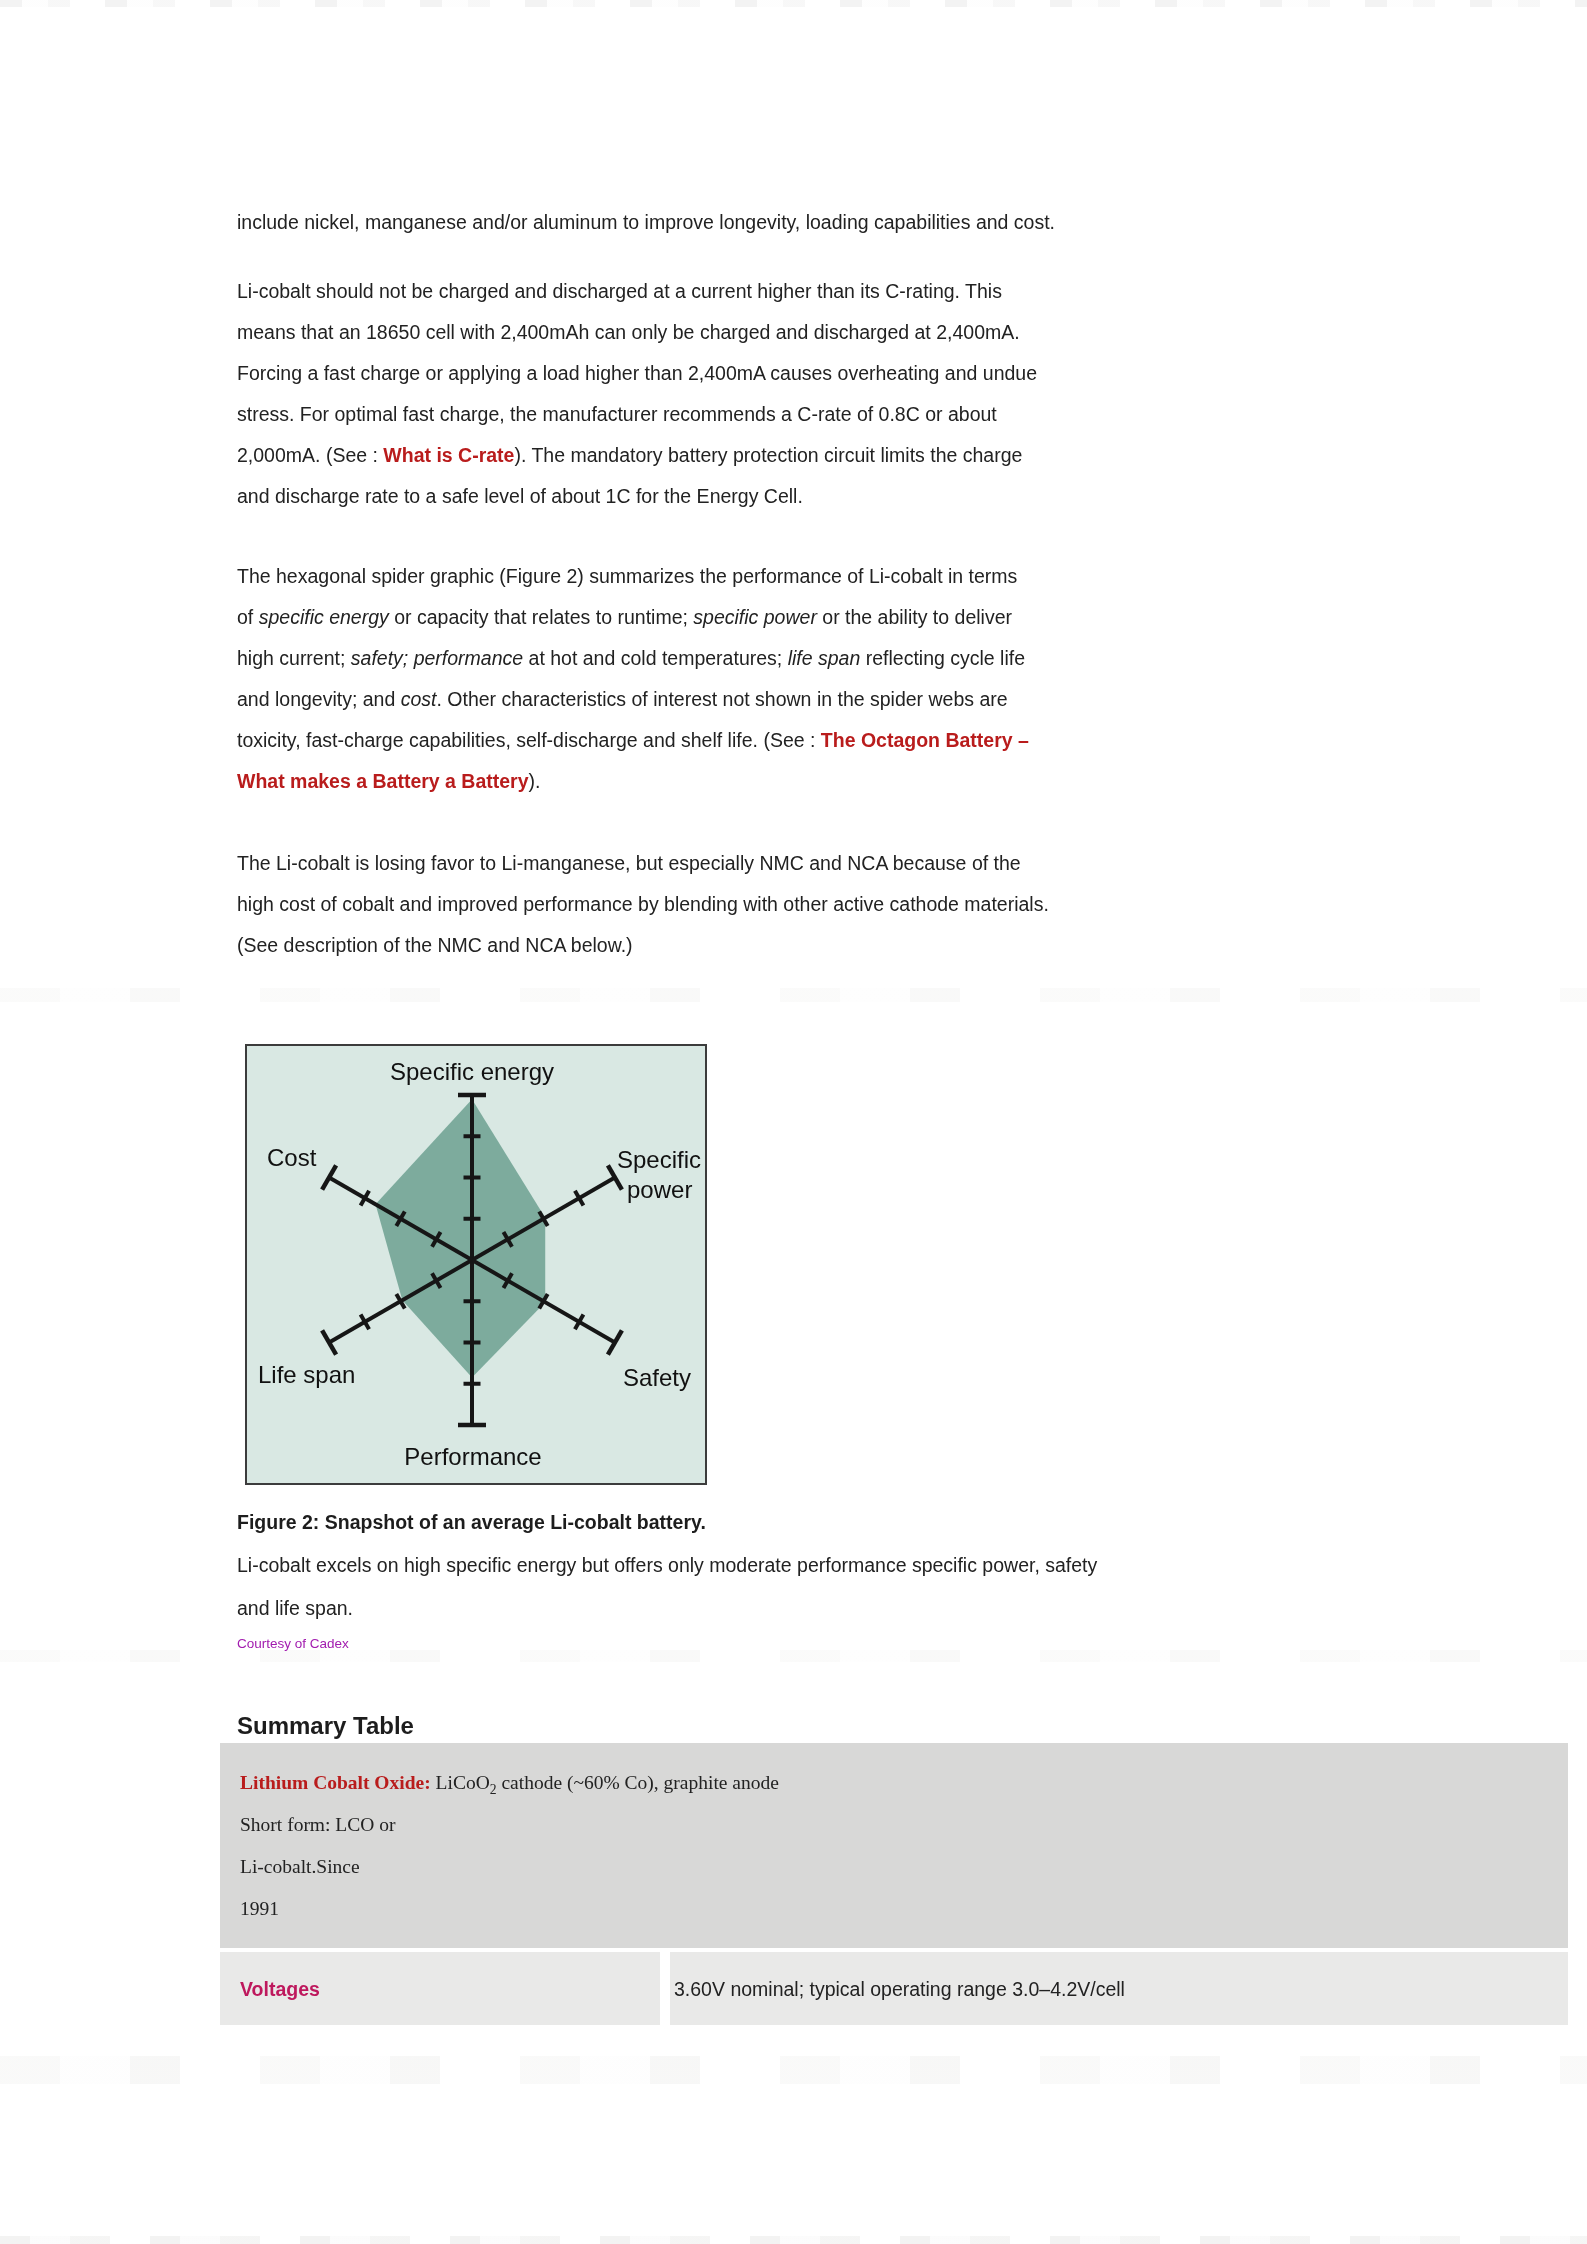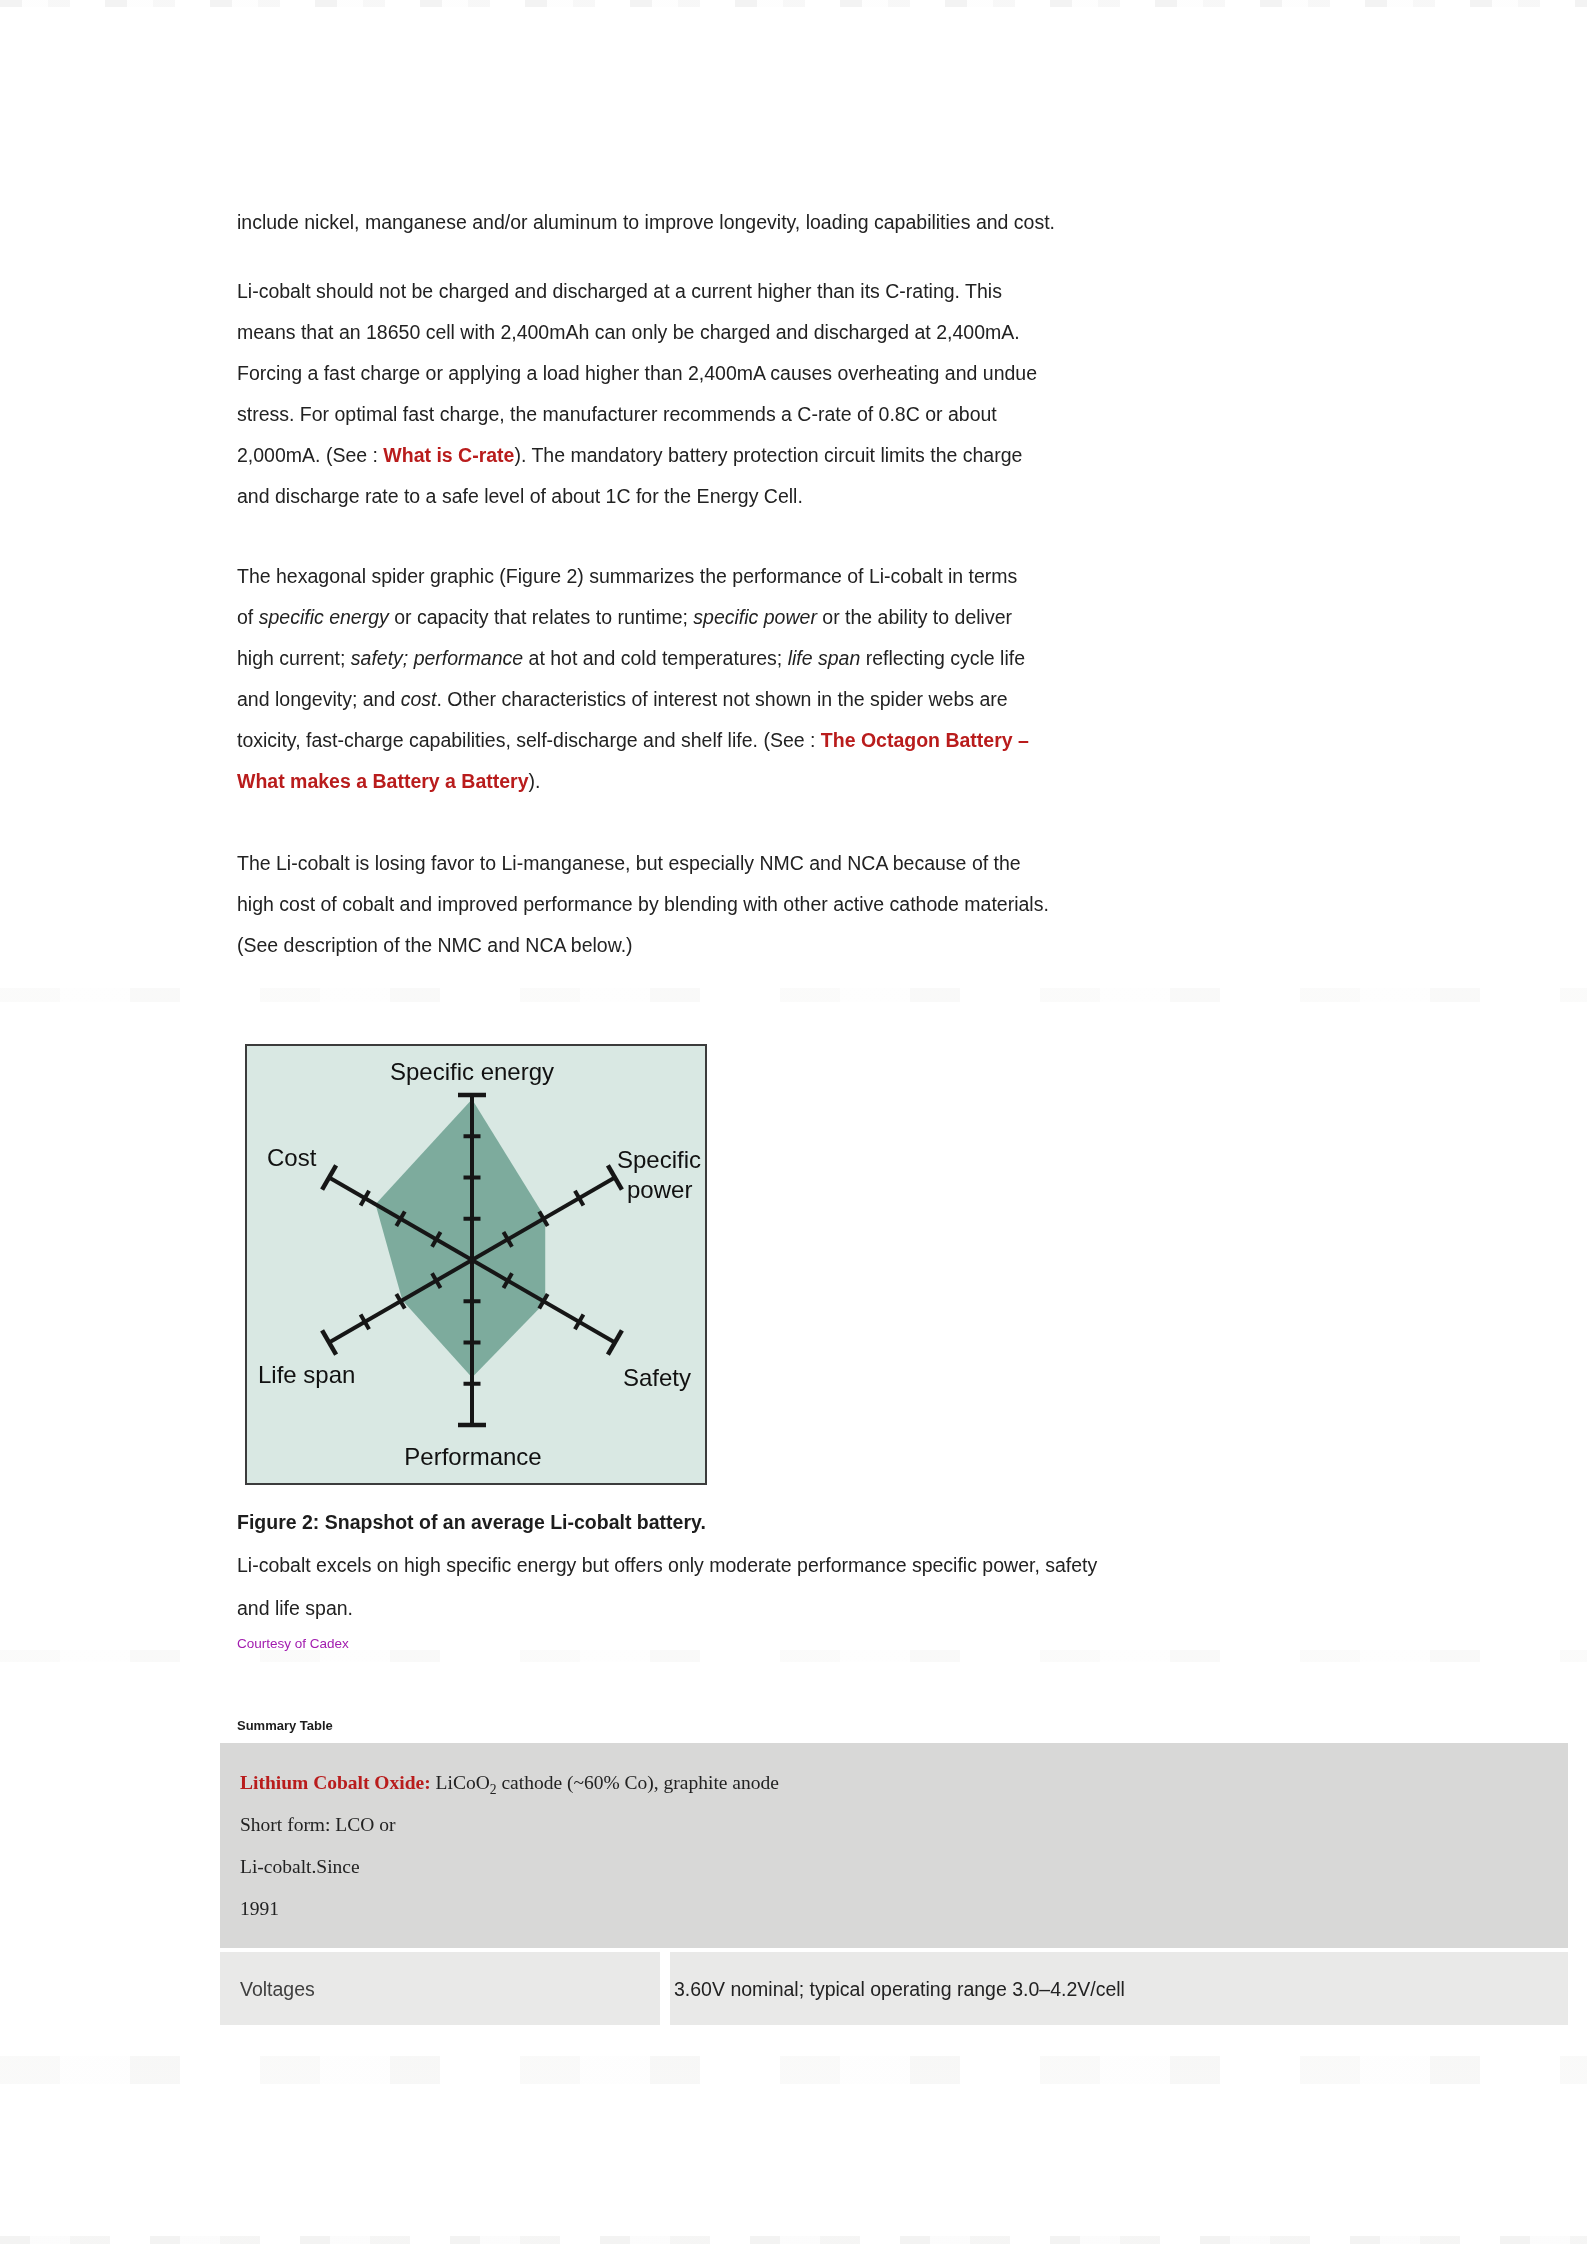--- a/index.html
+++ b/index.html
@@ -19,30 +19,30 @@
   .para3{margin-top:39px;}
   .para4{margin-top:41px;}
   .sg-i{font-style:italic;}
   .sg-b,.sg-L{font-weight:700;color:#b91c1c;}
   .sg-sub{vertical-align:sub;font-size:0.7em;}
   .figure-panel{margin-top:78px;margin-left:8px;width:462px;height:441px;}
   .caption{margin-top:16px;}
   .caption .tline{height:43px;line-height:43px;font-size:19.5px;white-space:pre;}
   .caption-title{font-weight:700;color:#1d1d1d;}
   .credit{margin-top:4px;font-size:13.5px;line-height:20px;color:#a21caf;}
-  .summary-heading{margin-top:58px;height:27px;line-height:27px;font-size:13px;font-weight:700;color:#1d1d1d;}
+  .summary-heading{margin-top:58px;height:27px;line-height:27px;font-size:24px;font-weight:700;color:#1d1d1d;}
   .summary-table{margin-top:4px;margin-left:-17px;width:1348px;}
   .trow1{background:#d8d8d7;padding:19px 24px 18px 20px;box-sizing:border-box;}
   .trow1 .tline{height:42px;line-height:42px;font-size:19.5px;white-space:pre;font-family:Liberation Serif, serif;}
   .line-split{display:flex;}
   .row-gap{height:4px;background:#ffffff;}
   .trow2{display:flex;gap:10px;height:73px;}
   .cell{background:#e9e9e8;display:flex;align-items:center;box-sizing:border-box;
         font-size:19.5px;line-height:42px;white-space:pre;}
-  .cell-label{width:440px;padding-left:20px;font-weight:400;color:#404040;}
+  .cell-label{width:440px;padding-left:20px;font-weight:700;color:#be185d;}
   .cell-value{flex:1;padding-left:4px;}
   .figlabel{font-family:"Liberation Sans",sans-serif;font-size:24px;fill:#111111;}
 </style>
 </head>
 <body>
 
 <div class="page">
 
   <div class="noise noise-top"></div>
   <div class="noise noise-mid" style="top:988px;height:14px;"></div>

